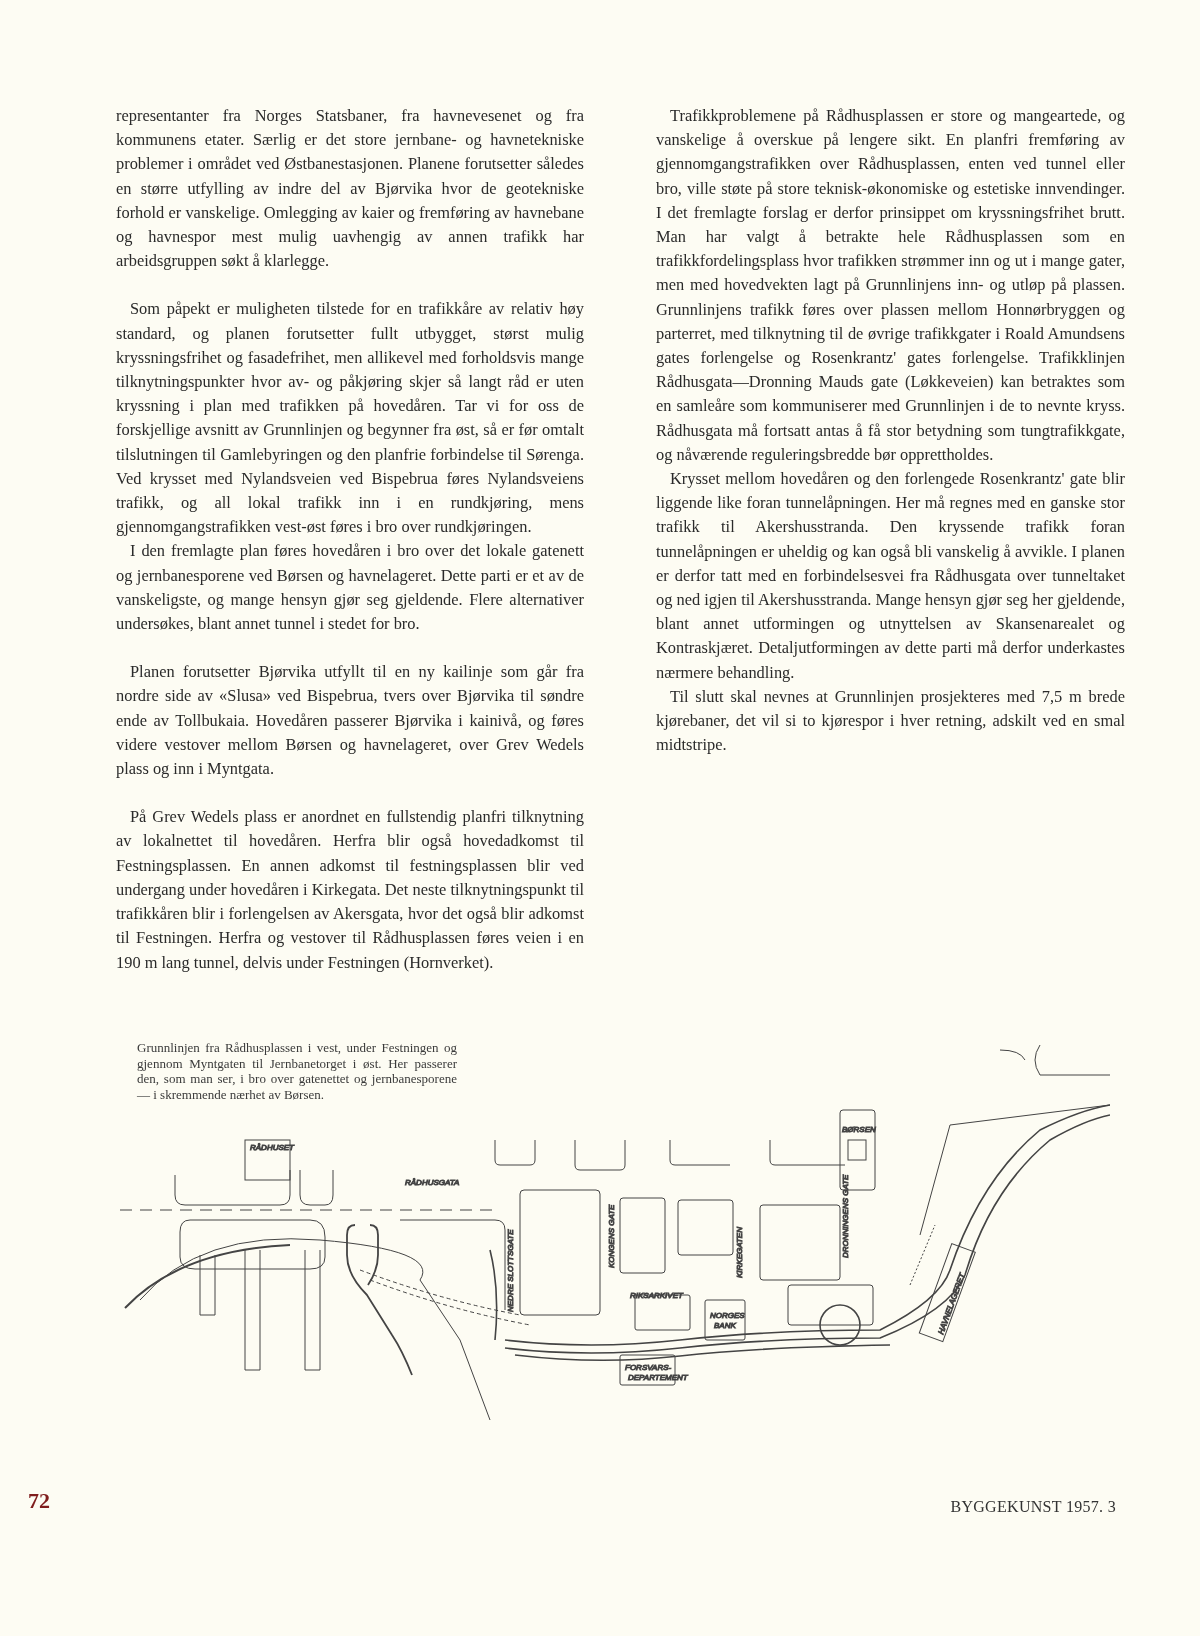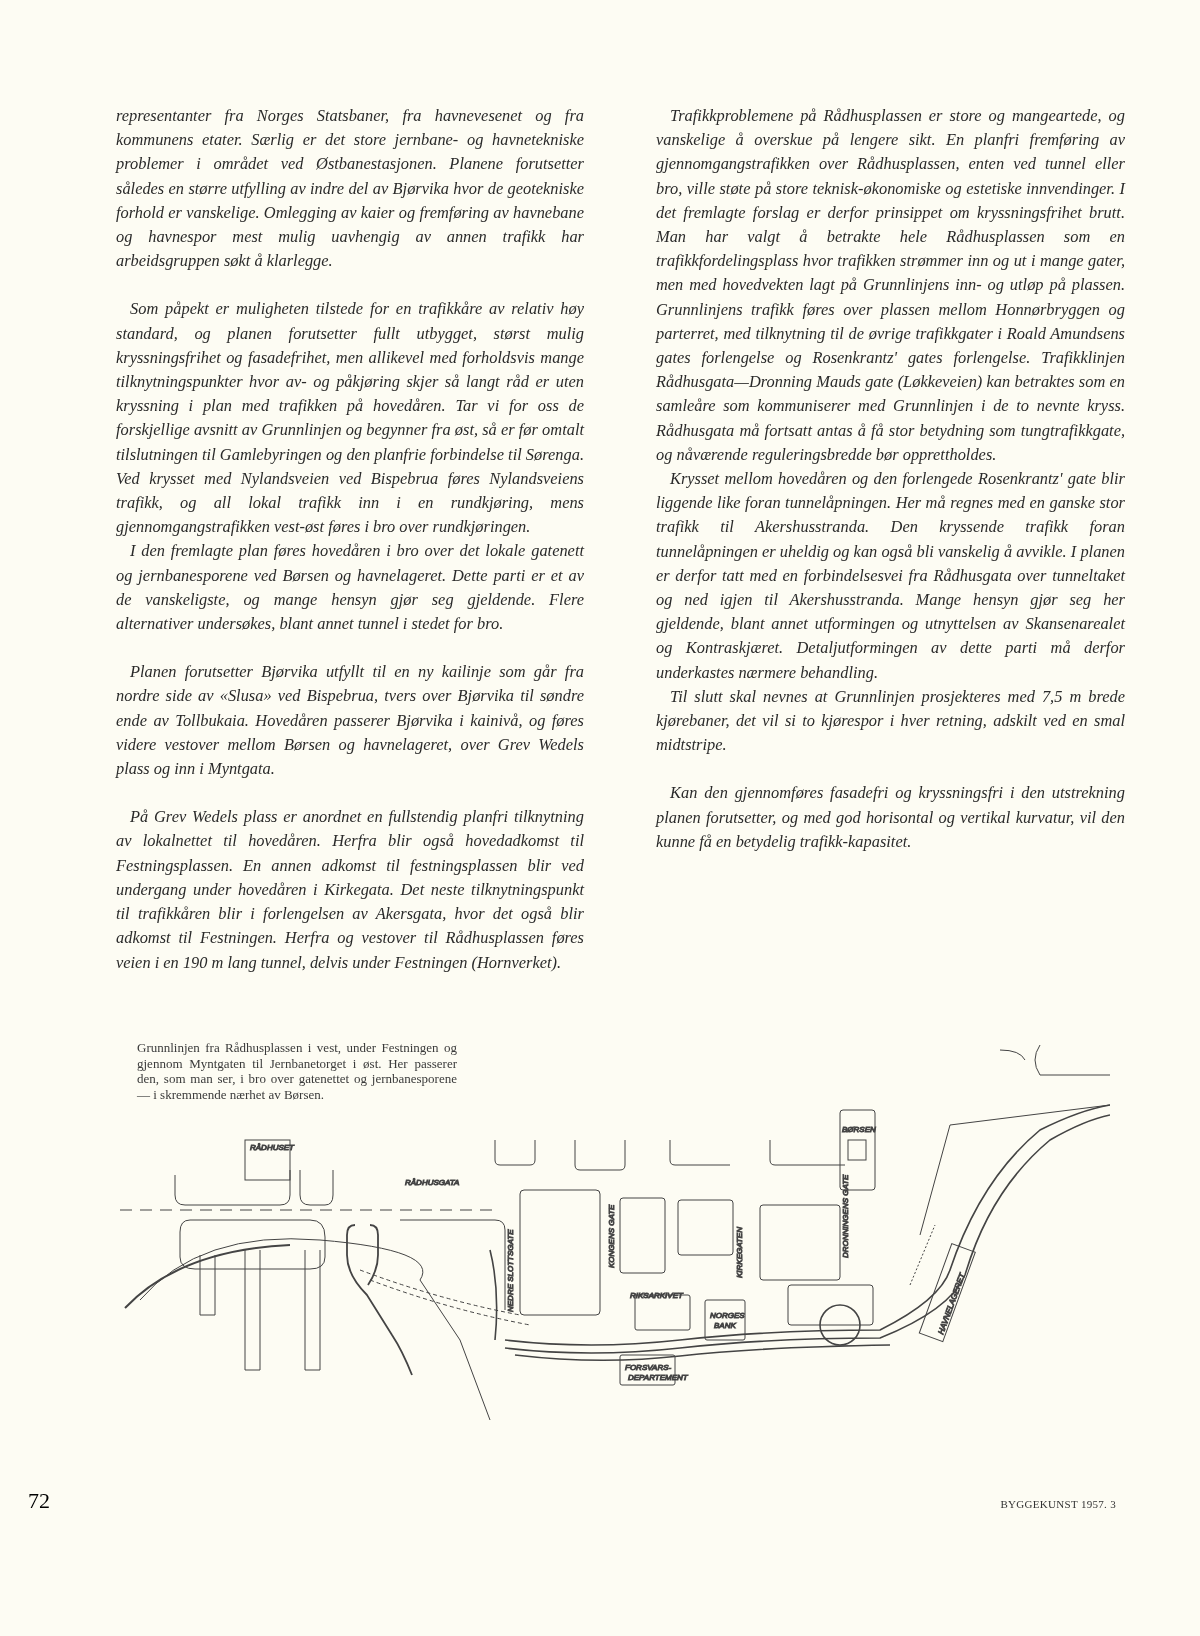--- a/index.html
+++ b/index.html
@@ -5,50 +5,49 @@
   html, body { margin: 0; padding: 0; }
   body {
     width: 1200px; height: 1636px; position: relative; overflow: hidden;
     background: #fdfcf3;
     font-family: "Liberation Serif", "DejaVu Serif", serif;
     color: #2a2a2a;
   }
   .col { position: absolute; top: 104px; font-size: 16.4px; line-height: 24.2px; text-align: justify; hyphens: none; }
   .col-left { left: 116px; width: 468px; }
   .col-right { left: 656px; width: 469px; }
-  .col p { margin: 0; text-indent: 0; font-style: italic; }
+  .col p { margin: 0; text-indent: 0; }
   .col p.indent { text-indent: 14px; }
   .col p.gap { margin-top: 24px; }
   .caption {
     position: absolute; left: 137px; top: 1040px; width: 320px;
     font-size: 13px; line-height: 15.6px; text-align: justify;
     color: #3a3a3a;
   }
   .map { position: absolute; left: 120px; top: 1040px; width: 990px; height: 400px; }
   .map svg { width: 100%; height: 100%; display: block; }
   .map-label { font-family: "Liberation Sans", "DejaVu Sans", sans-serif; font-style: italic; font-size: 8px; fill: #333; }
-  .footer-page { position: absolute; left: 28px; top: 1488px; font-size: 22px; color: #000000; }
-  .footer-mag { position: absolute; right: 84px; top: 1498px; font-size: 11px; letter-spacing: 0.3px; color: #333; }
+  .footer-page { position: absolute; left: 28px; top: 1488px; font-size: 22px; color: #7f1d1d; font-weight: bold; }
+  .footer-mag { position: absolute; right: 84px; top: 1498px; font-size: 16px; letter-spacing: 0.3px; color: #333; }
 </style>
 </head>
 <body>
 
 <div class="col col-left">
   <p>representanter fra Norges Statsbaner, fra havnevesenet og fra kommunens etater. Særlig er det store jernbane- og havnetekniske problemer i området ved Østbanestasjonen. Planene forutsetter således en større utfylling av indre del av Bjørvika hvor de geotekniske forhold er vanskelige. Omlegging av kaier og fremføring av havnebane og havnespor mest mulig uavhengig av annen trafikk har arbeidsgruppen søkt å klarlegge.</p>
   <p class="indent gap">Som påpekt er muligheten tilstede for en trafikkåre av relativ høy standard, og planen forutsetter fullt utbygget, størst mulig kryssningsfrihet og fasadefrihet, men allikevel med forholdsvis mange tilknytningspunkter hvor av- og påkjøring skjer så langt råd er uten kryssning i plan med trafikken på hovedåren. Tar vi for oss de forskjellige avsnitt av Grunnlinjen og begynner fra øst, så er før omtalt tilslutningen til Gamlebyringen og den planfrie forbindelse til Sørenga. Ved krysset med Nylandsveien ved Bispebrua føres Nylandsveiens trafikk, og all lokal trafikk inn i en rundkjøring, mens gjennomgangstrafikken vest-øst føres i bro over rundkjøringen.</p>
   <p class="indent">I den fremlagte plan føres hovedåren i bro over det lokale gatenett og jernbanesporene ved Børsen og havnelageret. Dette parti er et av de vanskeligste, og mange hensyn gjør seg gjeldende. Flere alternativer undersøkes, blant annet tunnel i stedet for bro.</p>
   <p class="indent gap">Planen forutsetter Bjørvika utfyllt til en ny kailinje som går fra nordre side av «Slusa» ved Bispebrua, tvers over Bjørvika til søndre ende av Tollbukaia. Hovedåren passerer Bjørvika i kainivå, og føres videre vestover mellom Børsen og havnelageret, over Grev Wedels plass og inn i Myntgata.</p>
   <p class="indent gap">På Grev Wedels plass er anordnet en fullstendig planfri tilknytning av lokalnettet til hovedåren. Herfra blir også hovedadkomst til Festningsplassen. En annen adkomst til festningsplassen blir ved undergang under hovedåren i Kirkegata. Det neste tilknytningspunkt til trafikkåren blir i forlengelsen av Akersgata, hvor det også blir adkomst til Festningen. Herfra og vestover til Rådhusplassen føres veien i en 190 m lang tunnel, delvis under Festningen (Hornverket).</p>
 </div>
 
 <div class="col col-right">
   <p class="indent">Trafikkproblemene på Rådhusplassen er store og mangeartede, og vanskelige å overskue på lengere sikt. En planfri fremføring av gjennomgangstrafikken over Rådhusplassen, enten ved tunnel eller bro, ville støte på store teknisk-økonomiske og estetiske innvendinger. I det fremlagte forslag er derfor prinsippet om kryssningsfrihet brutt. Man har valgt å betrakte hele Rådhusplassen som en trafikkfordelingsplass hvor trafikken strømmer inn og ut i mange gater, men med hovedvekten lagt på Grunnlinjens inn- og utløp på plassen. Grunnlinjens trafikk føres over plassen mellom Honnørbryggen og parterret, med tilknytning til de øvrige trafikkgater i Roald Amundsens gates forlengelse og Rosenkrantz' gates forlengelse. Trafikklinjen Rådhusgata—Dronning Mauds gate (Løkkeveien) kan betraktes som en samleåre som kommuniserer med Grunnlinjen i de to nevnte kryss. Rådhusgata må fortsatt antas å få stor betydning som tungtrafikkgate, og nåværende reguleringsbredde bør opprettholdes.</p>
   <p class="indent">Krysset mellom hovedåren og den forlengede Rosenkrantz' gate blir liggende like foran tunnelåpningen. Her må regnes med en ganske stor trafikk til Akershusstranda. Den kryssende trafikk foran tunnelåpningen er uheldig og kan også bli vanskelig å avvikle. I planen er derfor tatt med en forbindelsesvei fra Rådhusgata over tunneltaket og ned igjen til Akershusstranda. Mange hensyn gjør seg her gjeldende, blant annet utformingen og utnyttelsen av Skansenarealet og Kontraskjæret. Detaljutformingen av dette parti må derfor underkastes nærmere behandling.</p>
   <p class="indent">Til slutt skal nevnes at Grunnlinjen prosjekteres med 7,5 m brede kjørebaner, det vil si to kjørespor i hver retning, adskilt ved en smal midtstripe.</p>
-  <p class="indent gap">Kan den gjennomføres fasadefri og kryssningsfri i den utstrekning planen forutsetter, og med god horisontal og vertikal kurvatur, vil den kunne få en betydelig trafikk-kapasitet.</p>
 </div>
 
 <div class="map">
   <svg viewBox="0 0 990 400" xmlns="http://www.w3.org/2000/svg" fill="none" stroke="#444" stroke-width="1">
 
     <g>
       <path d="M55 135 v20 q0 10 10 10 h95 q10 0 10 -10 v-25"></path>
       <rect x="125" y="100" width="45" height="40"></rect>
       <path d="M180 130 v25 q0 10 10 10 h15 q8 0 8-10 v-25"></path>
       <path d="M0 170 H380" stroke-dasharray="12 8"></path>

